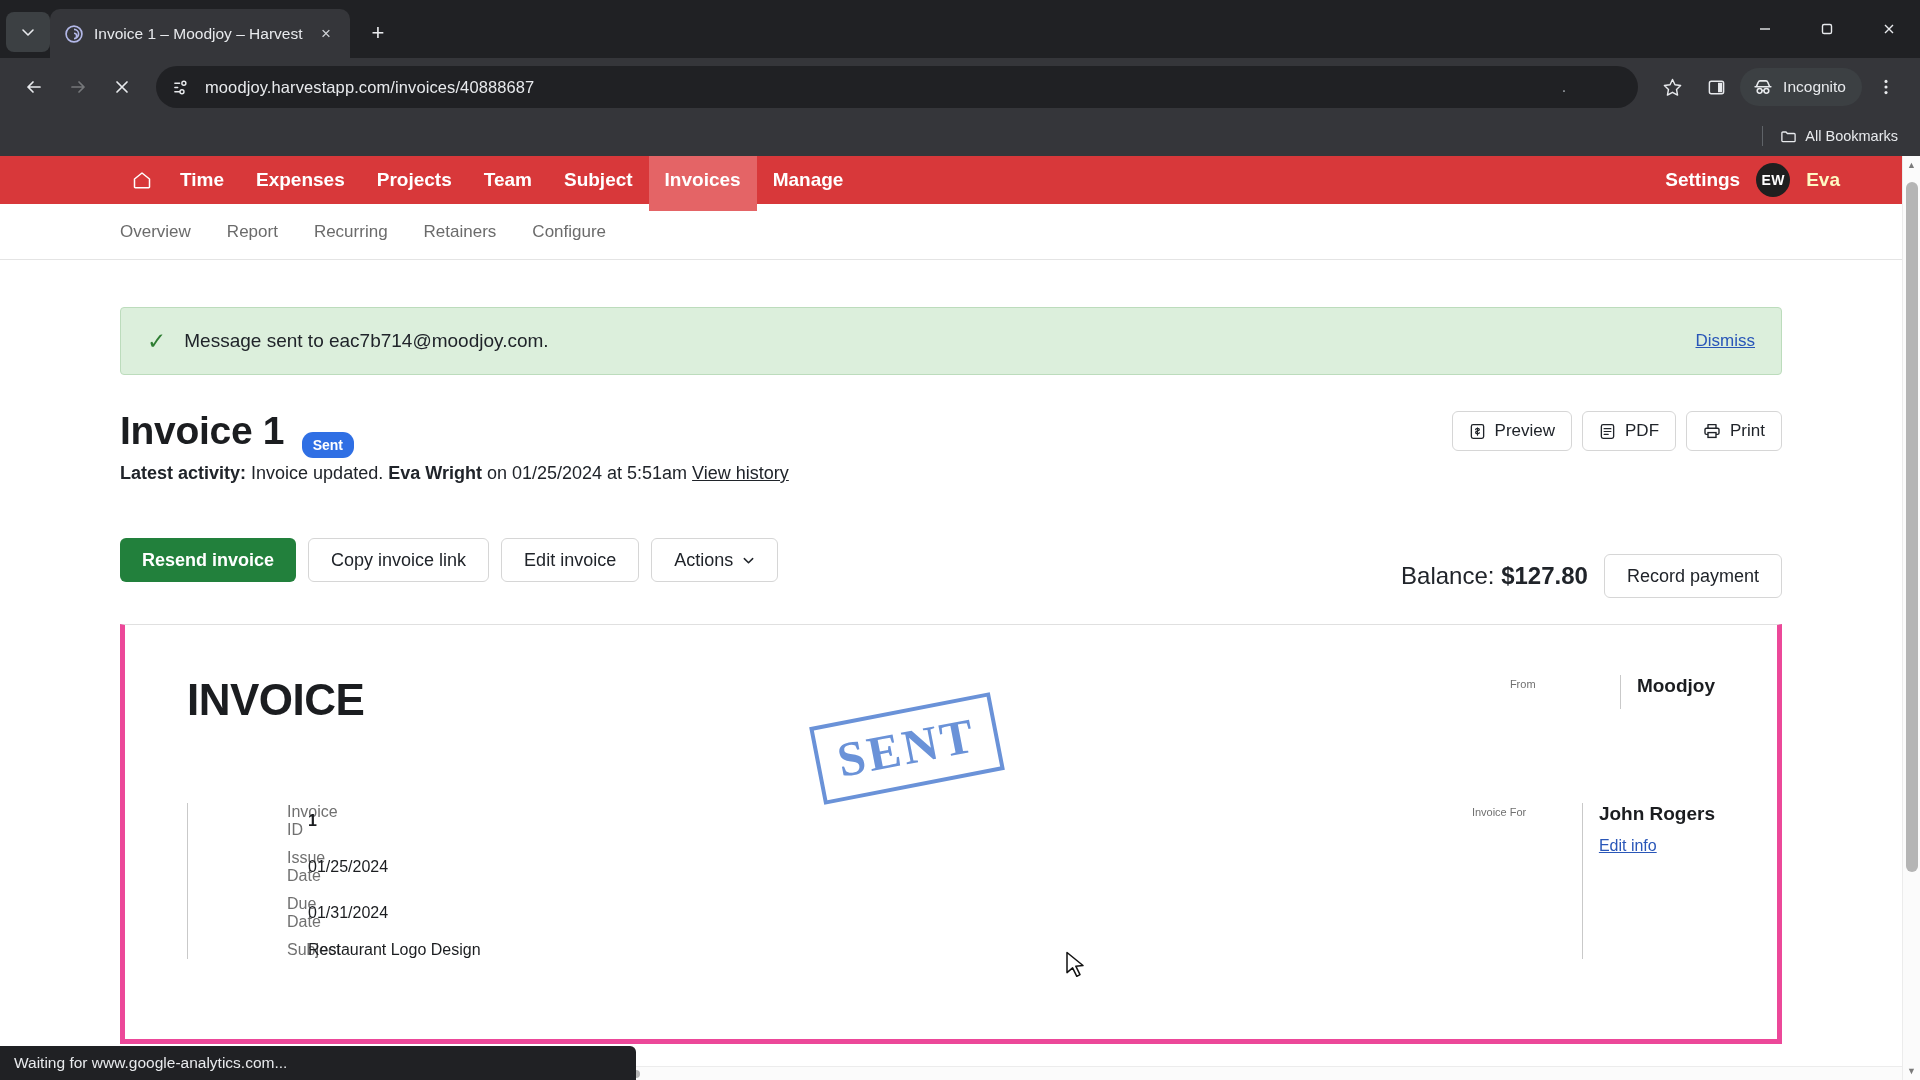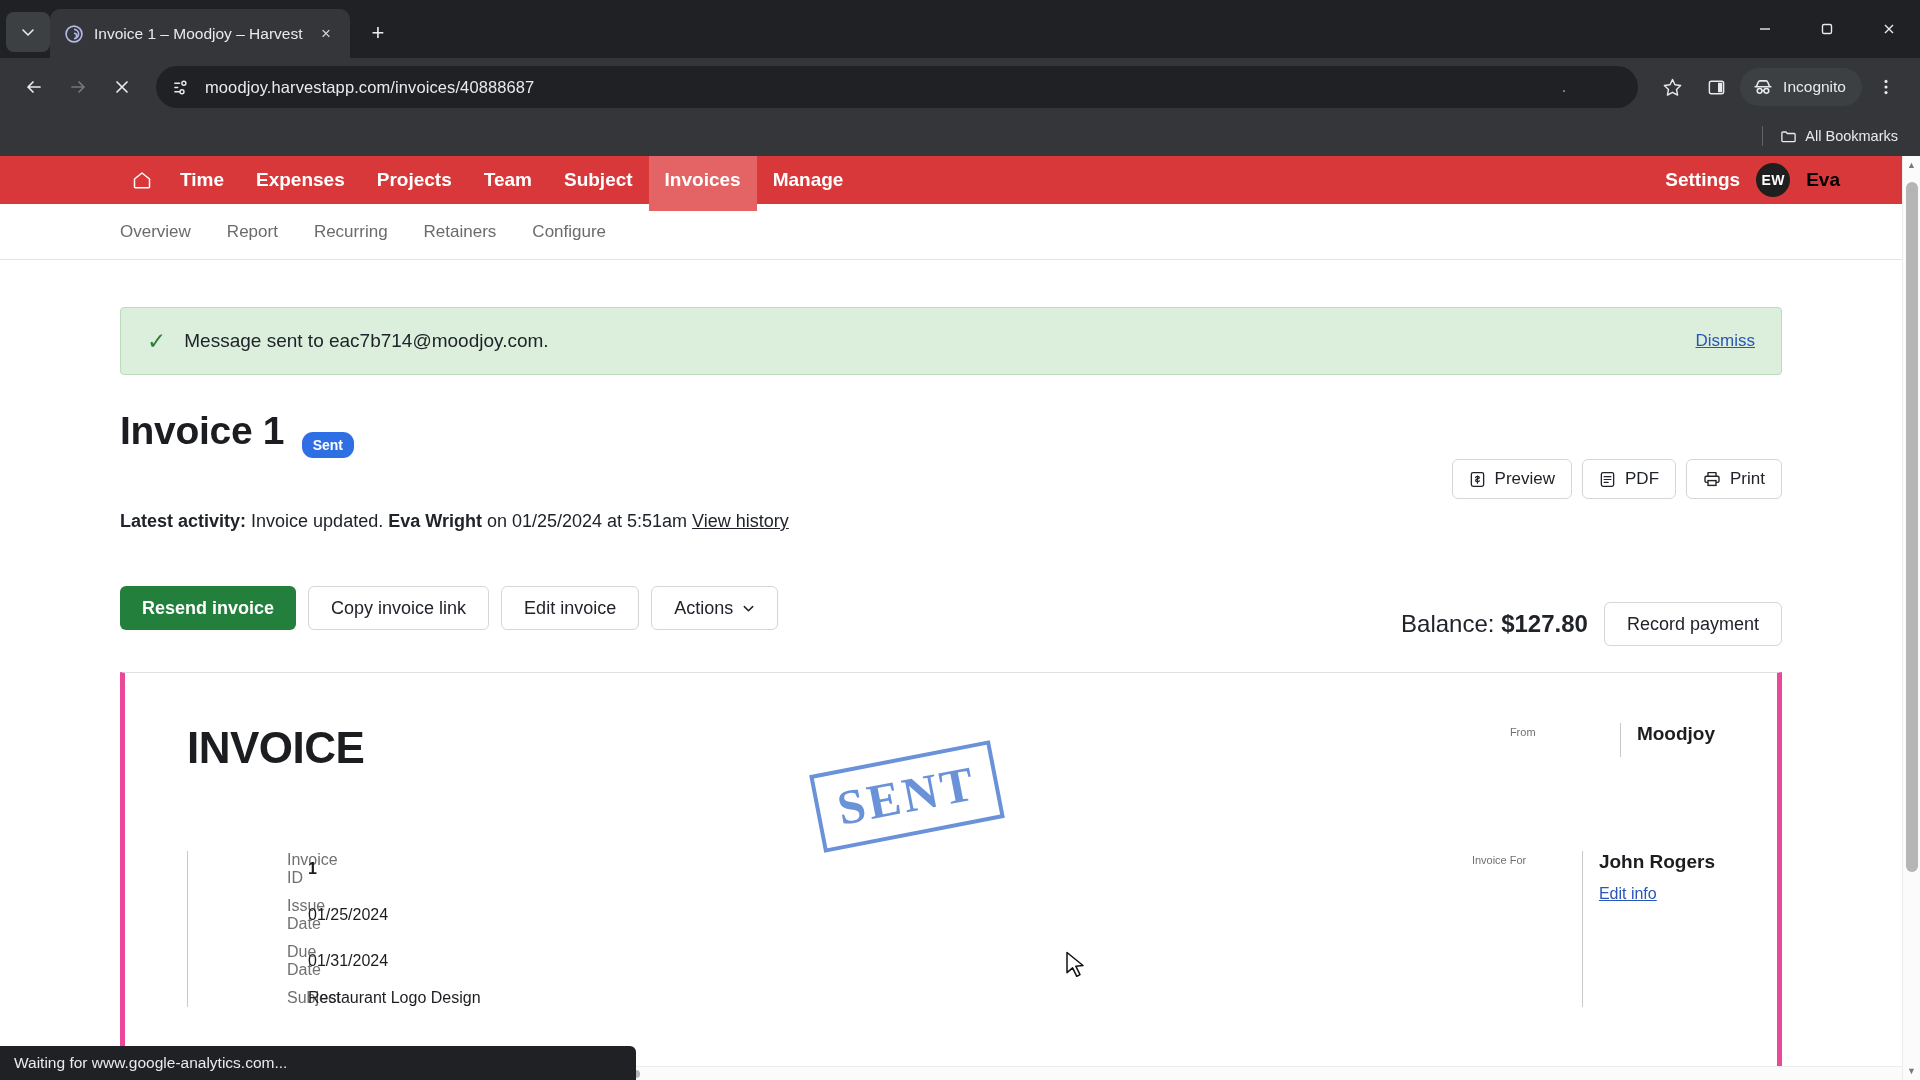--- a/index.html
+++ b/index.html
@@ -91,21 +91,21 @@
     height: 62px; display: flex; align-items: center; white-space: nowrap;
   }
   .hv-link.active { background: #e46466; }
   .hv-right { margin-left: auto; display:flex; align-items:center; gap: 16px; padding-right: 38px;}
   .hv-settings { color:#fff; font-size:19px; font-weight:700; }
   .avatar {
     width: 34px; height: 34px; border-radius: 50%; background: #1f1f1f;
     color: #fff; font-size: 14px; font-weight: 700;
     display: flex; align-items: center; justify-content: center; letter-spacing: .3px;
   }
-  .hv-user { color:#000000; font-size:19px; font-weight:700; }
+  .hv-user { color:#fef9c3; font-size:19px; font-weight:700; }
 
   
   .sub-nav {
     height: 56px; background:#fff; border-bottom: 1px solid #e4e4e4;
     display:flex; align-items:center; padding-left: 120px; gap: 0;
   }
   .sub-link { font-size: 17px; color:#6b6b6b; padding: 0 18px; }
   .sub-link:first-child { padding-left: 0; }
 
   
@@ -122,21 +122,21 @@
   .title-row { display:flex; align-items:flex-start; margin-top: 36px; }
   .inv-title { font-size: 39px; font-weight: 700; color:#1b1d20; letter-spacing:-.3px; line-height: 1; }
   .badge-sent {
     background:#2f6fe4; color:#fff; font-size: 14px; font-weight: 700;
     padding: 5px 11px; border-radius: 11px; margin-left: 13px; position: relative; top: 6px;
   }
   .hdr-btns { margin-left:auto; display:flex; gap: 10px; }
   .hdr-btn {
     height: 40px; border:1px solid #d6d6d6; border-radius: 6px; background:#fff;
     display:flex; align-items:center; gap: 9px; padding: 0 16px;
-    font-size: 17px; color:#20242a;margin-top:48px;
+    font-size: 17px; color:#20242a;
   }
 
   .activity { margin-top: 12px; font-size: 18px; color:#20242a; }
   .activity b { font-weight: 700; }
   .activity a { color:#20242a; text-decoration: underline; }
 
   .action-row { display:flex; align-items:center; margin-top: 38px; gap: 12px; }
   .btn-primary {
     height: 44px; background:#22803c; border-radius: 6px; color:#fff;
     font-size: 18px; font-weight: 700; display:flex; align-items:center; padding: 0 22px;

